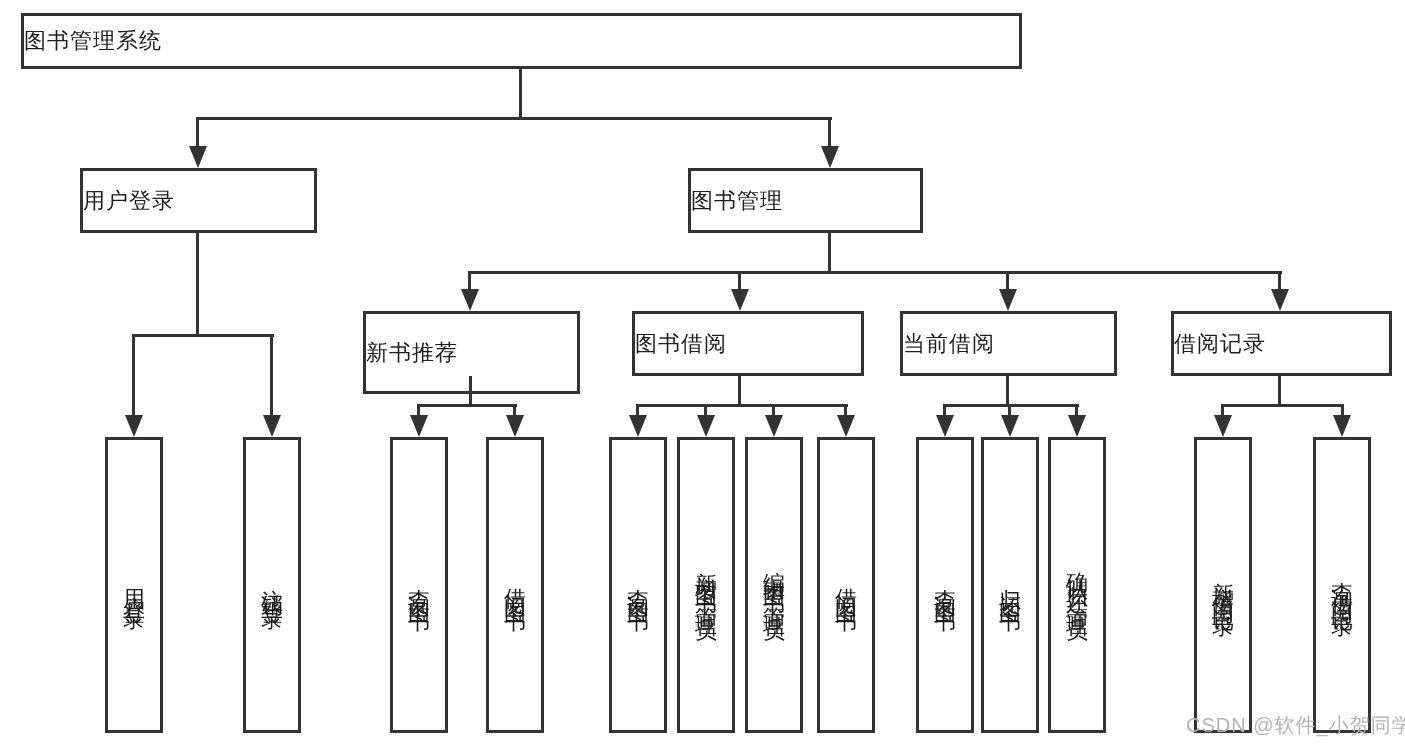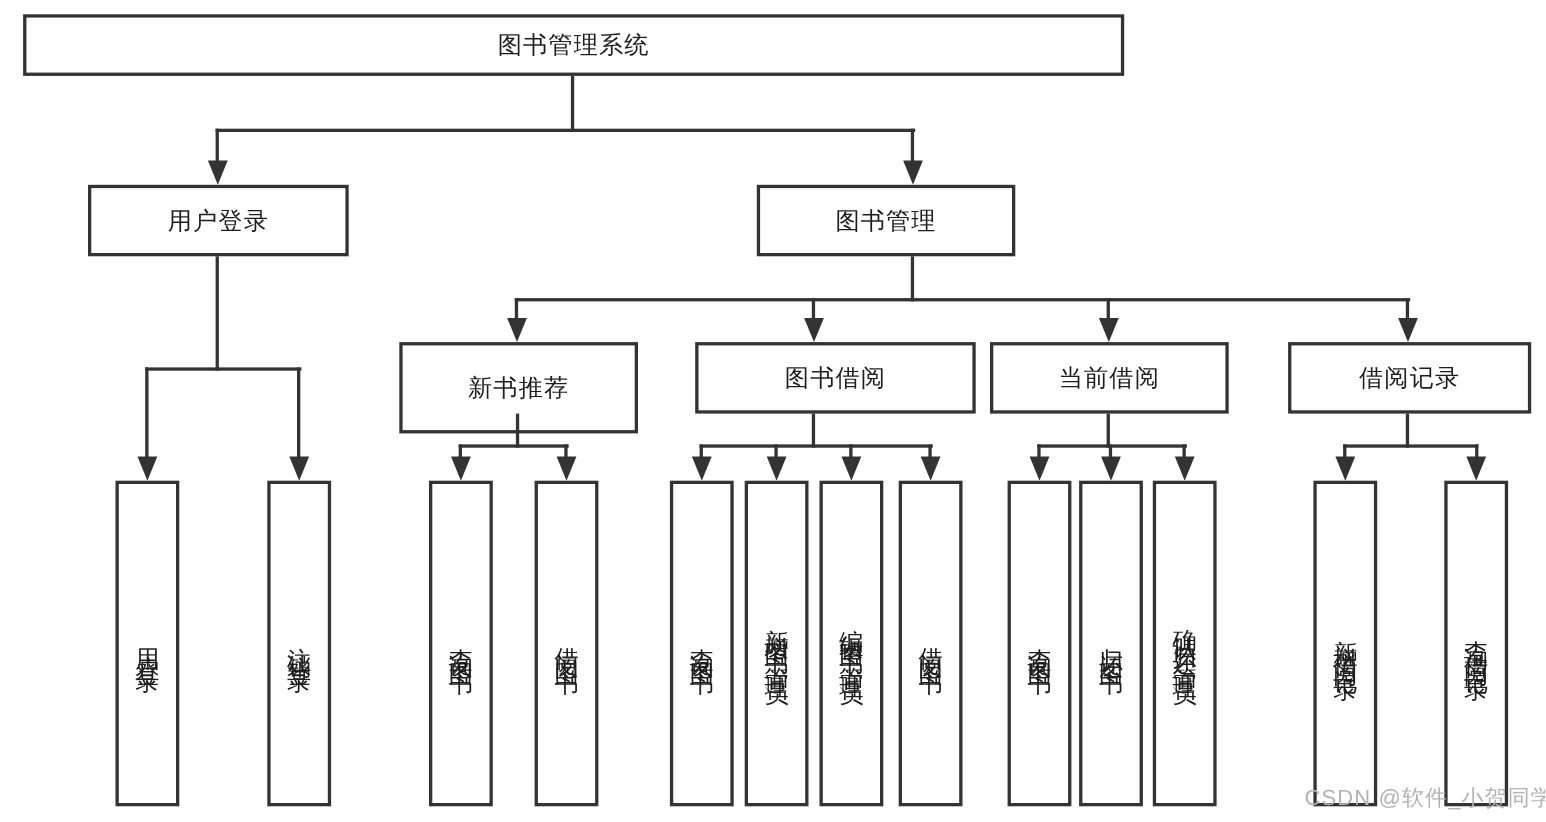--- a/index.html
+++ b/index.html
@@ -15,21 +15,21 @@
     position:relative;
     width:1405px;height:747px;
     background:var(--background);
     overflow:hidden;
   }
   
   .box{
     position:absolute;
     background:#ffffff;
     border:3px solid var(--line);
-    display:flex;align-items:center;justify-content:center;
+    display:flex;align-items:center;justify-content:flex-start;
     font-size:22px;letter-spacing:1px;color:var(--text);
   }
   
   .vbox{
     position:absolute;
     top:437px;height:296px;width:58px;
     background:#ffffff;
     border:3px solid var(--line);
     display:flex;align-items:center;justify-content:center;
   }
@@ -98,21 +98,21 @@
   <div class="vl" style="left:1006px;top:271px;height:22px"></div>
   <div class="vl" style="left:1278px;top:271px;height:22px"></div>
   <div class="arr" style="left:461px;top:289px"></div>
   <div class="arr" style="left:731px;top:289px"></div>
   <div class="arr" style="left:999px;top:289px"></div>
   <div class="arr" style="left:1271px;top:289px"></div>
 
   <div class="box" style="left:363px;top:311px;width:217px;height:83px">
     <span>新书推荐</span>
   </div>
-  <div class="box" style="left:632px;top:311px;width:255px;height:65px">
+  <div class="box" style="left:632px;top:311px;width:232px;height:65px">
     <span>图书借阅</span>
   </div>
   <div class="box" style="left:900px;top:311px;width:217px;height:65px">
     <span>当前借阅</span>
   </div>
   <div class="box" style="left:1171px;top:311px;width:221px;height:65px">
     <span>借阅记录</span>
   </div>
 
   <div class="vl" style="left:469px;top:376px;height:31px"></div>

